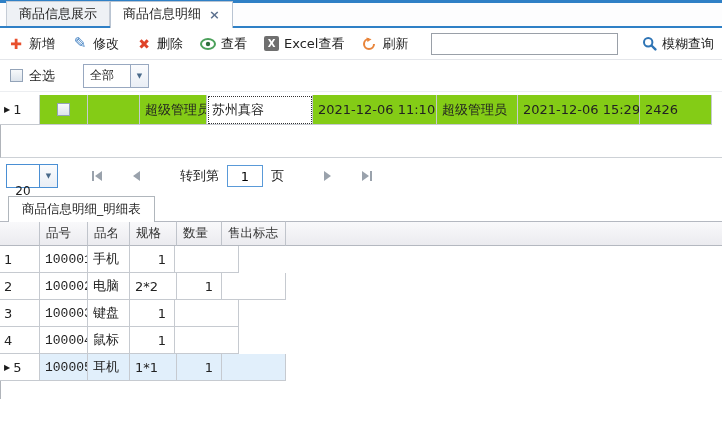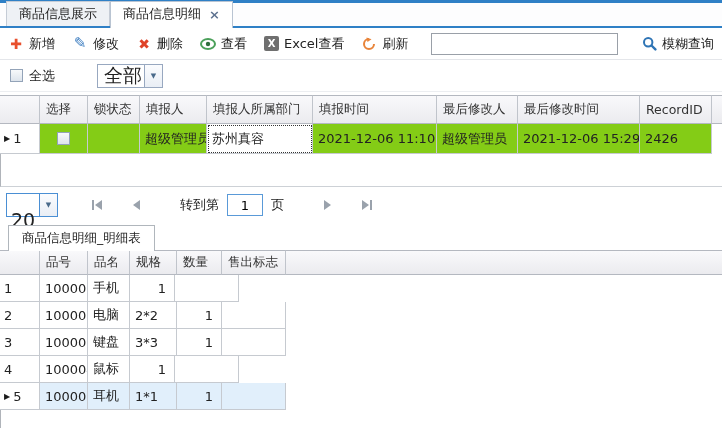--- a/index.html
+++ b/index.html
@@ -25,27 +25,27 @@
   .ticon { width:16px; height:16px; display:inline-flex; align-items:center; justify-content:center;
     font-size:14px; line-height:1; }
   .icon-add    { color:#e8502e; font-weight:bold; }
   .icon-edit   { color:#3f7fc1; font-size:15px; }
   .icon-delete { color:#df4228; font-weight:bold; }
   .icon-excel  { width:15px; height:15px; background:#6f6f6f; color:#fff; border-radius:2px;
     font-size:10px; font-weight:bold; display:inline-flex; align-items:center; justify-content:center; }
   .search-input { flex:1; height:22px; border:1px solid #9aa0a8; padding:0 5px; font-size:12px;
     font-family:inherit; margin:0 6px; }
   
-  .filterbar { height:32px; display:flex; align-items:center; padding-left:10px; gap:42px;
+  .filterbar { height:32px; display:flex; align-items:center; padding-left:10px; gap:28px;
     border-bottom:1px solid #eceef1; }
   .chk-wrap { display:flex; align-items:center; gap:6px; cursor:default; }
   .checkbox { width:13px; height:13px; border:1px solid #93a3b8;
     background:linear-gradient(180deg,#f7f9fb,#dde4ec); }
   .dropdown { display:flex; height:24px; border:1px solid #98a8c0; background:#fff; }
-  .dd-value { width:46px; display:flex; align-items:center; padding-left:6px; font-size:19px; }
+  .dd-value { width:46px; display:flex; align-items:center; padding-left:6px; font-size:12px; }
   .dd-btn { width:18px; border-left:1px solid #98a8c0; background:linear-gradient(180deg,#fbfcfe,#e9eef5);
     display:flex; align-items:center; justify-content:center; font-size:7px; color:#4a6a8a; }
   
   .gap3 { height:3px; }
   .grid { width:722px; }
   .grow { display:flex; }
   .hcell { background:linear-gradient(180deg,#f9f9fb,#ebebef); border-right:1px solid #c0c4cb;
     border-top:1px solid #b4b8c0; border-bottom:1px solid #b4b8c0;
     display:flex; align-items:center; padding-left:6px; font-size:12.5px; color:#333;
     white-space:nowrap; overflow:hidden; }
@@ -55,21 +55,21 @@
   .sel .dcell { background:#84cc16; }
   .dcell.marker { background:#fff; gap:3px; padding-left:4px; }
   .marker-tri { font-size:8px; color:#1a1a1a; }
   .focus-cell { background:#fff !important; outline:1px dotted #333; outline-offset:-2px; }
   .mgrid-empty { height:33px; border-left:1px solid #b0b4ba; border-bottom:1px solid #cdd1d6; width:722px; }
   
   .mc0{width:40px;} .mc1{width:48px;} .mc2{width:52px;} .mc3{width:67px;} .mc4{width:106px;}
   .mc5{width:124px;} .mc6{width:81px;} .mc7{width:122px;} .mc8{width:72px;} .mcf{flex:1;}
   .mh{height:29px;} .mr{height:30px;}
   
-  .kc0{width:40px;} .kc1{width:48px;} .kc2{width:42px;} .kc3{width:47px;} .kc4{width:45px;}
+  .kc0{width:40px;} .kc1{width:48px;font-family:Liberation Mono, monospace;} .kc2{width:42px;} .kc3{width:47px;} .kc4{width:45px;}
   .kc5{width:64px;} .kcf{flex:1;}
   .kh{height:25px;} .kr{height:27px;}
   .dsel .dcell { background:#e1effb; }
   .num { justify-content:flex-end; padding-right:8px; }
   .dgrid-empty { height:18px; border-left:1px solid #b0b4ba; width:300px; }
   
   .pager { height:36px; display:flex; align-items:center; padding-left:6px; }
   .psize { display:flex; height:24px; border:1px solid #4a8fd4; background:#fff; margin-right:32px; }
   .psize .dd-value { width:32px; justify-content:center; padding-left:0;margin-top:26px; }
   .psize .dd-btn { border-left:1px solid #4a8fd4; }
@@ -154,32 +154,20 @@
     </div>
     <div class="dropdown">
       <span class="dd-value">全部</span>
       <span class="dd-btn">▼</span>
     </div>
   </div>
 
   <div class="gap3"></div>
 
   <div class="grid">
-    <div class="grow mh">
-      <div class="hcell mc0"></div>
-      <div class="hcell mc1">选择</div>
-      <div class="hcell mc2">锁状态</div>
-      <div class="hcell mc3">填报人</div>
-      <div class="hcell mc4">填报人所属部门</div>
-      <div class="hcell mc5">填报时间</div>
-      <div class="hcell mc6">最后修改人</div>
-      <div class="hcell mc7">最后修改时间</div>
-      <div class="hcell mc8">RecordID</div>
-      <div class="hcell mcf hfill"></div>
-    </div>
     <div class="grow mr sel">
       <div class="dcell mc0 marker">
         <span class="marker-tri">▶</span>
         <span>1</span>
       </div>
       <div class="dcell mc1 ck-center">
         <span class="checkbox"></span>
       </div>
       <div class="dcell mc2"></div>
       <div class="dcell mc3">超级管理员</div>
@@ -266,21 +254,20 @@
       <div class="dcell kc4 num">1</div>
       <div class="dcell kc5"></div>
     </div>
 
     <div class="grow kr">
       <div class="dcell kc0 marker">
         <span>3</span>
       </div>
       <div class="dcell kc1">100003</div>
       <div class="dcell kc2">键盘</div>
-      <div class="dcell kc3">3*3</div>
       <div class="dcell kc4 num">1</div>
       <div class="dcell kc5"></div>
     </div>
 
     <div class="grow kr">
       <div class="dcell kc0 marker">
         <span>4</span>
       </div>
       <div class="dcell kc1">100004</div>
       <div class="dcell kc2">鼠标</div>

